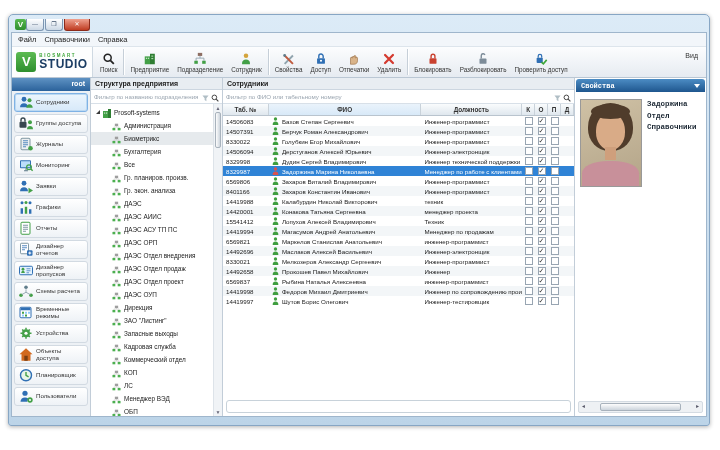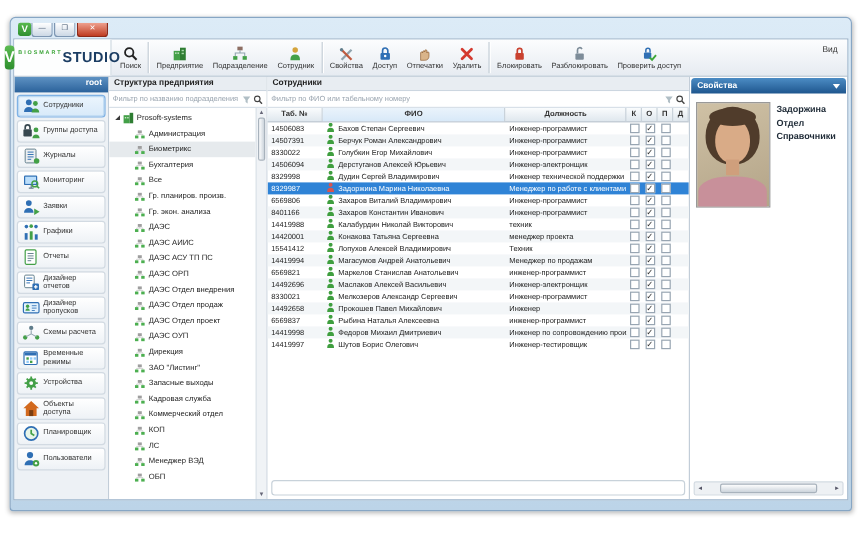--- a/index.html
+++ b/index.html
@@ -10,21 +10,21 @@
   .title{font-size:8px;color:#1c2c3c;margin-left:4px;flex:1;white-space:nowrap;}
   .win-controls{display:flex;gap:1px;}
   .wc{width:18px;height:12px;border:1px solid #7d96b2;border-top:none;border-radius:0 0 3px 3px;background:linear-gradient(#ffffff,#ccd8e5);font-size:6px;line-height:10px;text-align:center;color:#3c5068;box-sizing:border-box;}
   .wc.close{width:26px;background:linear-gradient(#efa18f,#bf3c22);color:#fff;border-color:#8c2a1a;}
   .client{position:absolute;left:2px;right:2px;top:17px;bottom:8px;background:#f0f4f8;border:1px solid #9fb6cc;display:flex;flex-direction:column;box-sizing:border-box;}
   .menubar{height:13px;display:flex;align-items:center;padding-left:6px;background:#f2f6fa;border-bottom:1px solid #dde5ec;flex-shrink:0;}
   .menu-item{font-size:7.5px;color:#222;padding:0 8px 0 0;}
   .toolbar{height:30px;display:flex;align-items:stretch;background:linear-gradient(#fcfdfe,#e6ebf1);border-bottom:1px solid #bac7d4;flex-shrink:0;}
   .logo{width:80px;display:flex;align-items:center;justify-content:center;gap:3px;border-right:1px solid #cfd9e2;background:#fdfefe;flex-shrink:0;}
   .logo-mark{width:20px;height:20px;background:linear-gradient(#5cbb52,#2e8f2e);border-radius:3px;color:#fff;font-weight:bold;font-size:13px;text-align:center;line-height:20px;}
-  .logo-text{display:flex;line-height:1;}
+  .logo-text{display:flex;flex-direction:column;line-height:1;}
   .logo-brand{font-size:4.5px;letter-spacing:1.6px;color:#3da639;font-weight:bold;}
   .logo-product{font-size:12px;font-weight:bold;color:#1b3d63;letter-spacing:.5px;}
   .tb-buttons{display:flex;align-items:stretch;flex:1;padding-left:3px;}
   .tb-btn{display:flex;flex-direction:column;align-items:center;justify-content:center;padding:1px 4px;gap:0;}
   .tb-icon{height:14px;}
   .tb-icon svg{display:block;}
   .tb-label{font-size:6.3px;color:#333;white-space:nowrap;}
   .tb-sep{width:1px;background:#c6cfd8;margin:2px 2px;box-shadow:1px 0 0 #fff;}
   .view-label{font-size:7px;color:#333;margin:5px 8px 0 6px;white-space:nowrap;}
   .body-row{flex:1;display:flex;overflow:hidden;}
@@ -64,21 +64,21 @@
   .trow.selected{background:#2f83d6;}
   .trow.selected .cell{color:#fff;}
   .cell{font-size:6.2px;color:#222;box-sizing:border-box;white-space:nowrap;overflow:hidden;}
   .c-id{width:46px;padding-left:3px;}
   .c-name{width:153px;display:flex;align-items:center;gap:3px;padding-left:3px;}
   .c-pos{width:101px;padding-left:3px;}
   .c-chk{width:13px;display:flex;justify-content:center;}
   .chk{width:6px;height:6px;background:#fff;border:1px solid #98a5b2;position:relative;box-sizing:content-box;}
   .chk.checked::after{content:"\2713";position:absolute;left:0px;top:-1.5px;font-size:7px;color:#333;}
   .hstrip{height:11px;margin:2px 3px 3px;background:#fff;border:1px solid #c8d2da;border-radius:3px;flex-shrink:0;}
-  .props-panel{flex:1;background:#fff;display:flex;flex-direction:column;box-sizing:border-box;}
+  .props-panel{flex:1;background:#fff;display:flex;flex-direction:column;box-sizing:border-box;font-family:Liberation Mono, monospace;}
   .props-header{height:13px;background:linear-gradient(#4c8cc4,#1e568e);border-radius:3px 3px 0 0;color:#fff;font-size:7px;font-weight:bold;display:flex;align-items:center;justify-content:space-between;padding:0 5px;margin:1px 1px 0;flex-shrink:0;}
   .chev{width:0;height:0;border-left:3px solid transparent;border-right:3px solid transparent;border-top:4px solid #fff;}
   .props-body{flex:1;padding:7px 5px;display:flex;gap:5px;overflow:hidden;}
   .photo{width:60px;height:86px;border:1px solid #999;background:linear-gradient(160deg,#cfc1a5,#b3a488);position:relative;overflow:hidden;flex-shrink:0;}
   .hair{position:absolute;left:7px;top:3px;width:45px;height:48px;background:#503c2b;border-radius:50% 50% 46% 46%;}
   .face{position:absolute;left:15px;top:13px;width:29px;height:37px;background:#d9ab87;border-radius:48%;}
   .fringe{position:absolute;left:10px;top:4px;width:39px;height:15px;background:#503c2b;border-radius:50%;}
   .neck{position:absolute;left:24px;top:47px;width:11px;height:13px;background:#cf9f7c;}
   .shoulders{position:absolute;left:1px;bottom:-2px;width:57px;height:27px;background:#c8909a;border-radius:45% 45% 0 0;}
   .person-name div{font-size:7.5px;font-weight:bold;color:#1e2a36;line-height:1.55;}
@@ -92,20 +92,25 @@
 <div class="window">
   <div class="titlebar">
     <span class="win-icon">V</span>
     <div class="win-controls" id="winControls">
         <div class="wc">—</div>
         <div class="wc">❐</div>
         <div class="wc close">✕</div>
       </div>
   </div>
   <div class="client">
+    <div class="menubar" id="menubar">
+        <span class="menu-item">Файл</span>
+        <span class="menu-item">Справочники</span>
+        <span class="menu-item">Справка</span>
+      </div>
     <div class="toolbar">
       <div class="logo">
         <span class="logo-mark">V</span>
         <span class="logo-text">
           <span class="logo-brand">BIOSMART</span>
           <span class="logo-product">STUDIO</span>
         </span>
       </div>
       <div class="tb-buttons" id="tbButtons">
           <div class="tb-btn">

